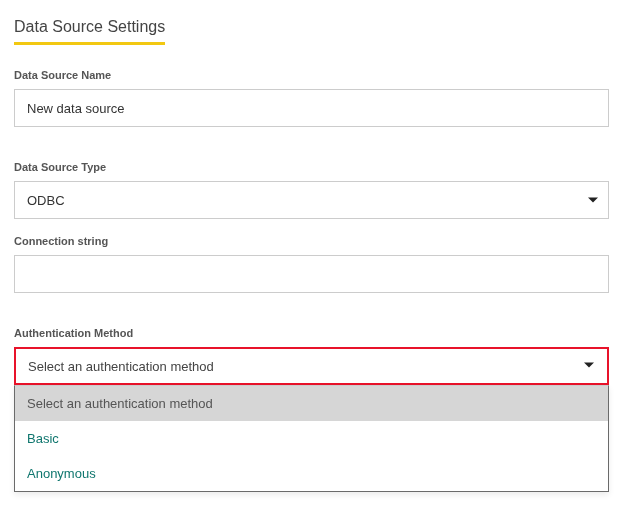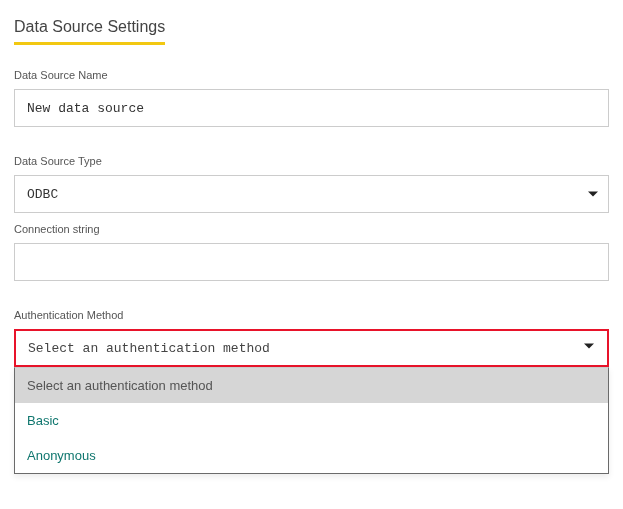--- a/index.html
+++ b/index.html
@@ -32,31 +32,32 @@
       content: "";
       position: absolute;
       left: 0; right: 0; bottom: -1px;
       height: 3px;
       background: #f2c811;
     }
     .field-label {
       font-size: 11px;
       color: #555;
       margin-bottom: 8px;
-      margin-top: 10px;
+      margin-top: 16px;
+      font-weight: bold;
     }
     .text-input, .select, .dropdown-current {
       width: 100%;
       border: 1px solid #ccc;
       height: 38px;
       padding: 16px 12px;
       font-size: 13px;
       color: #333;
       background: #fff;
-      font-family: Liberation Mono, monospace;
+      font-family: Liberation Sans, sans-serif;
       outline: none;
       margin-bottom: 18px;
     }
     .select-wrap {
       position: relative;
       margin-bottom: 6px;
     }
     .select-wrap .select { margin-bottom: 0; }
     .chevron {
       position: absolute;

